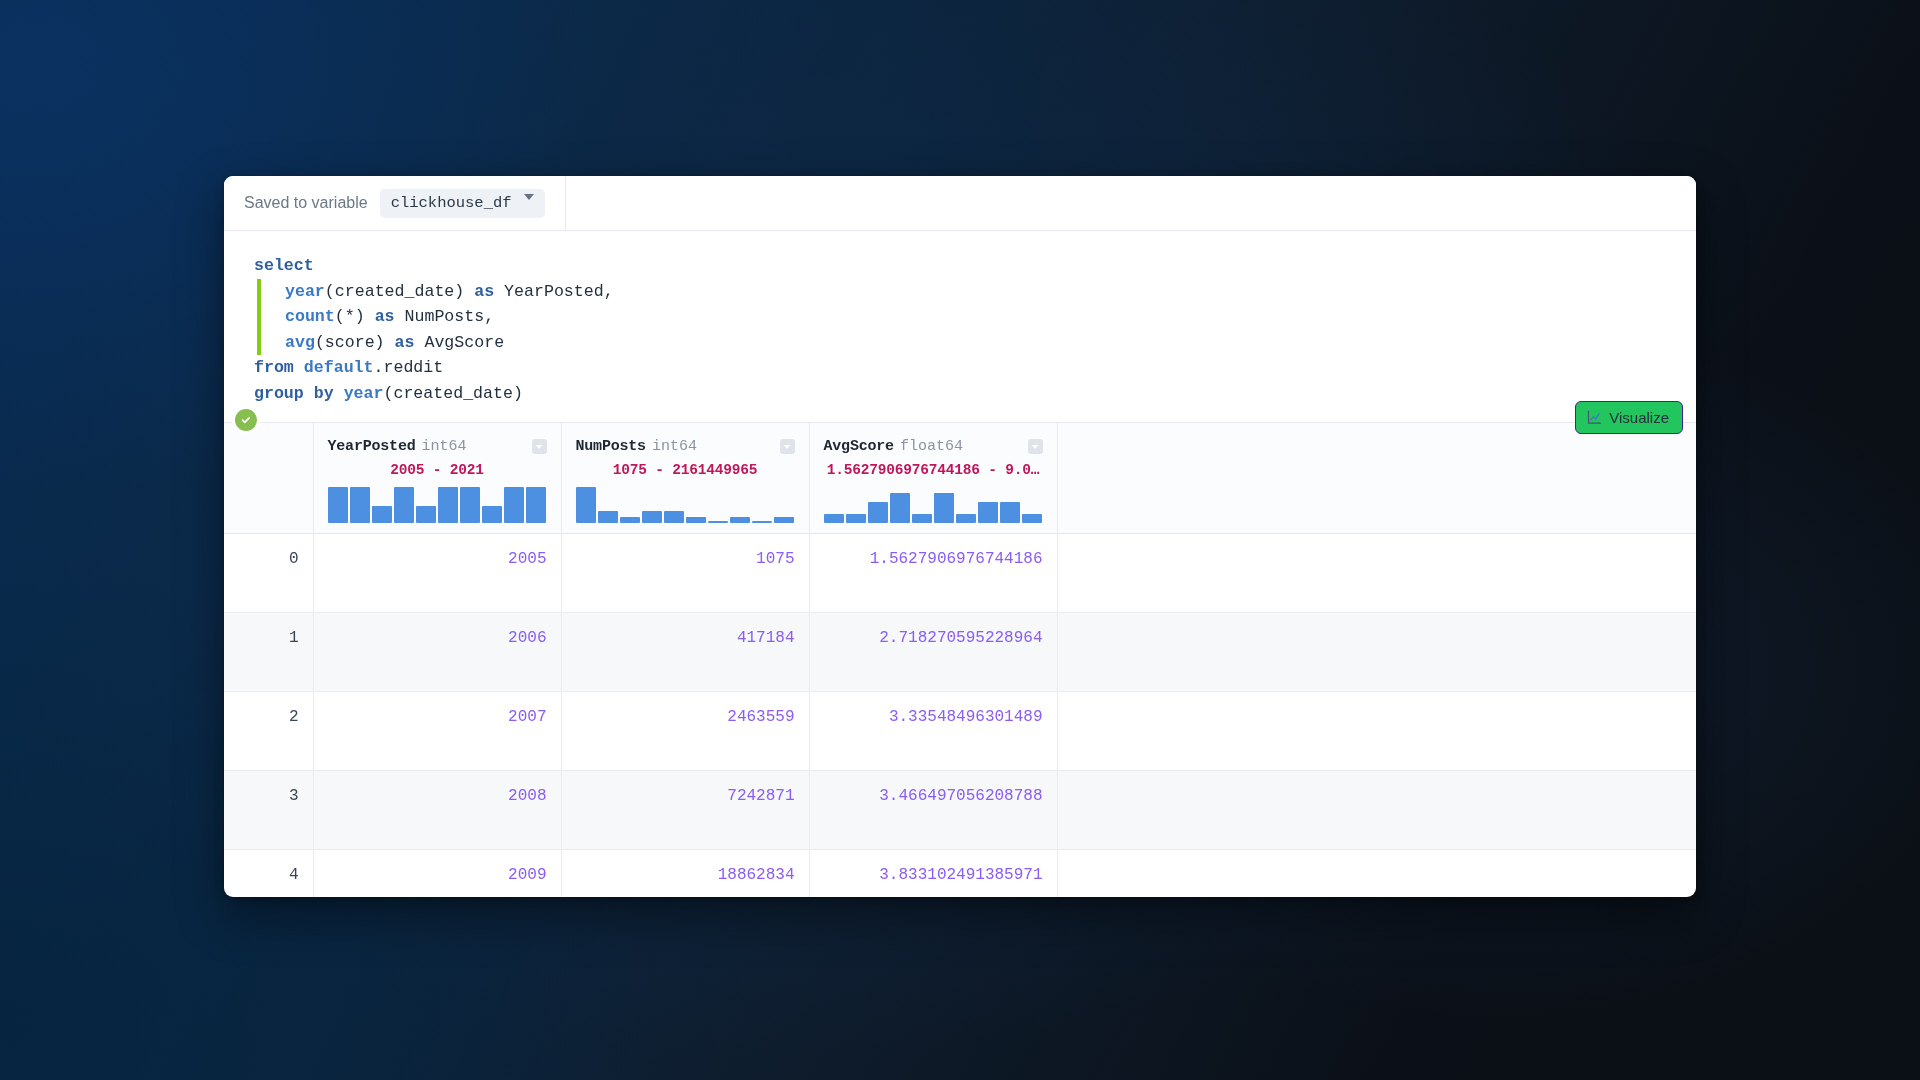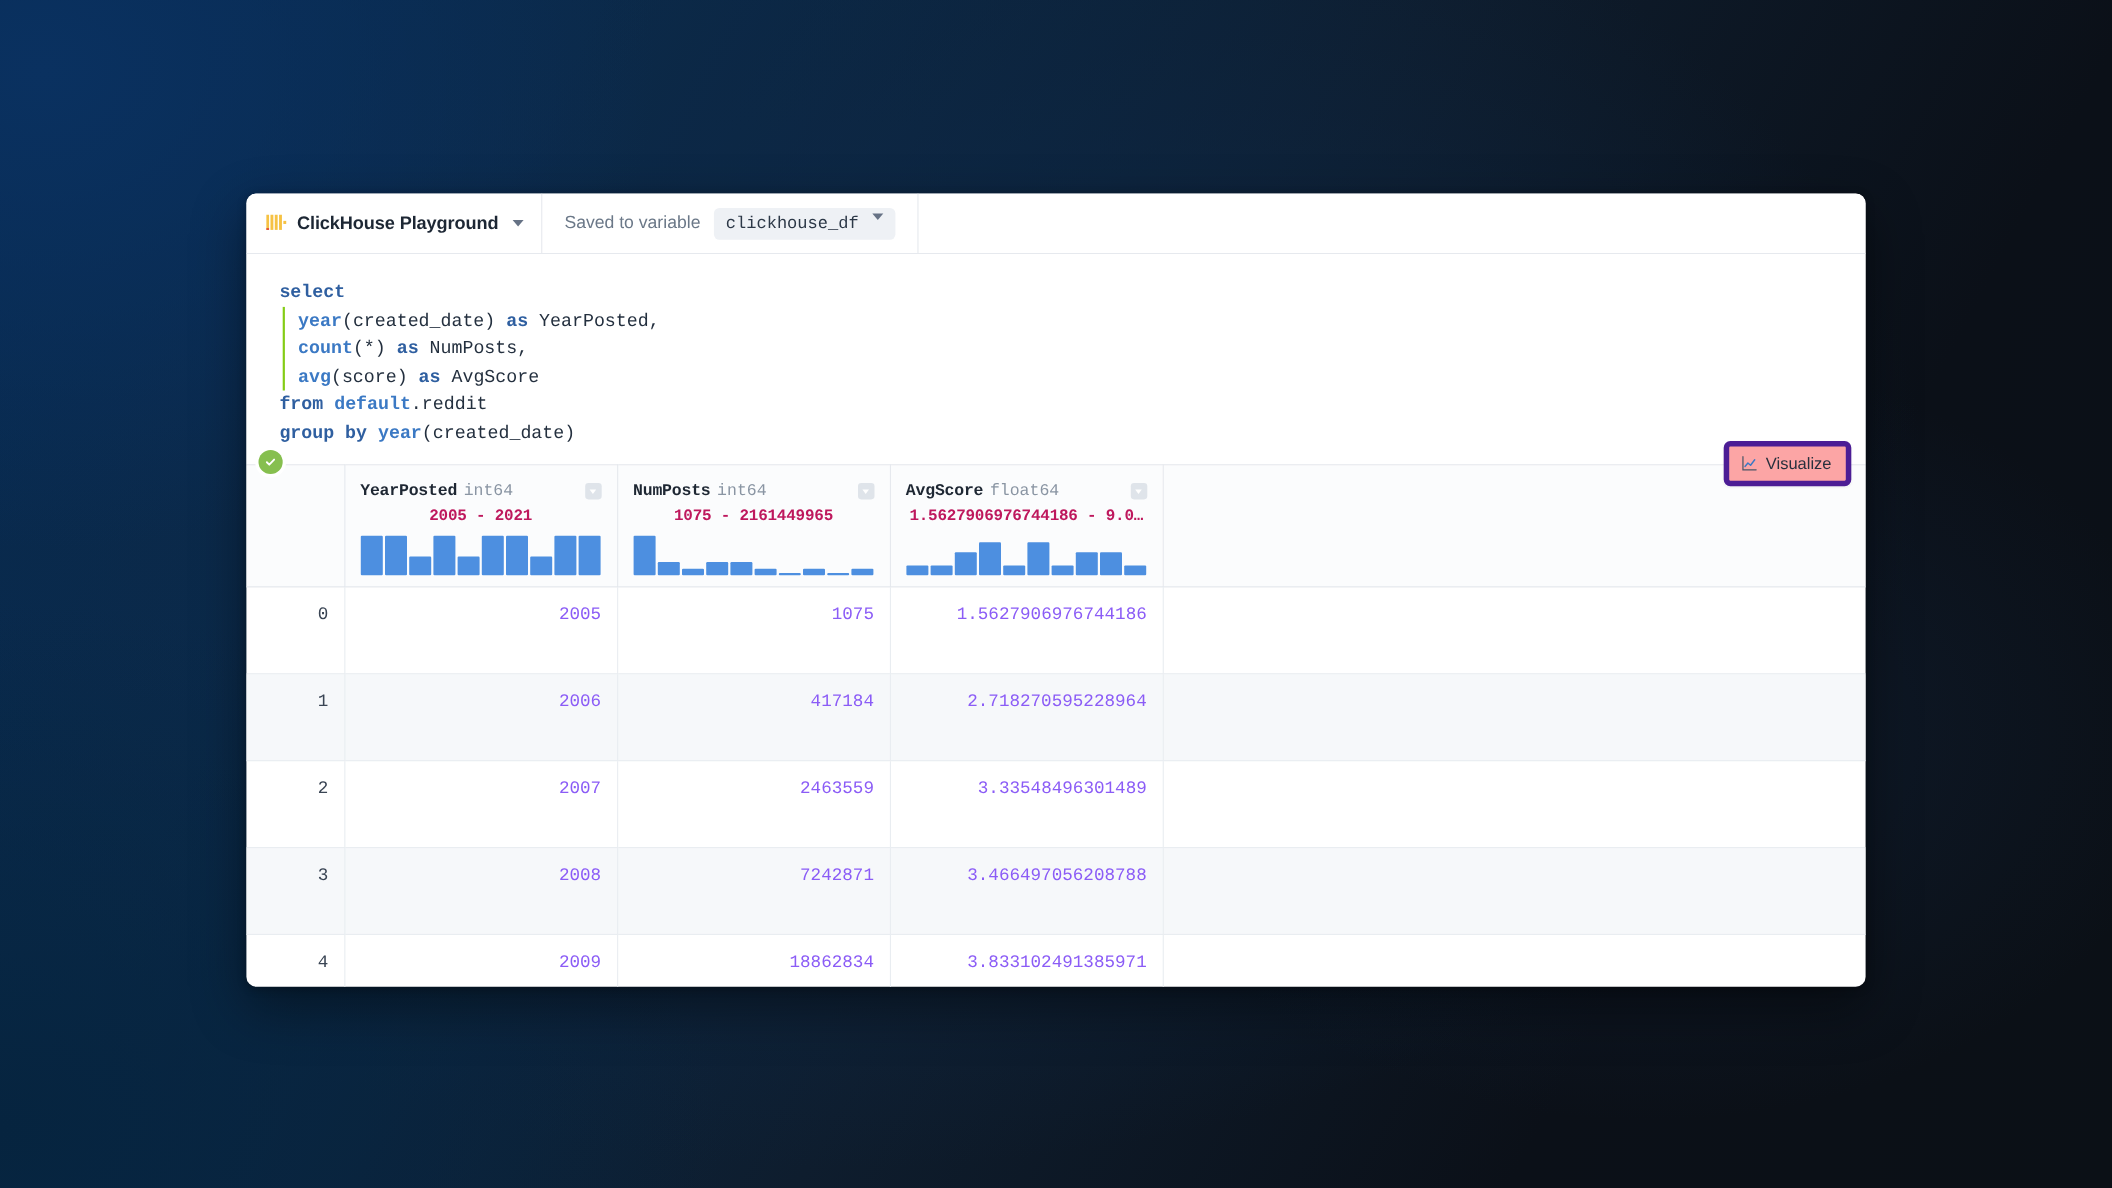--- a/index.html
+++ b/index.html
@@ -60,29 +60,29 @@
   
   #editor {
     padding:22px 0 16px 30px; background:#fff;
     font-family:"Liberation Mono", monospace; font-size:16.6px; line-height:25.5px;
     color:#24303f; white-space:pre;
   }
   .kw   { color:#2f5fa0; font-weight:700;margin-top:32px; }
   .fn   { color:#3b79c4; font-weight:700; }
   .id   { color:#24303f; }
   .indent-guide {
-    border-left:2px solid #84cc16; margin-left:3px; padding-left:12px;
+    border-left:4px solid #84cc16; margin-left:3px; padding-left:24px;
   }
 
   
   #results-wrap { position:relative; }
   #visualize-btn {
     position:absolute; right:13px; top:-21px; z-index:6;
     display:flex; align-items:center; gap:7px;
-    background:#fca5a5; border:5px solid #4c1d95; border-radius:6px;
+    background:#22c55e; border:1px solid #4c1d95; border-radius:6px;
     padding:7px 13px 7px 11px;
     font-size:15px; color:#27303d; cursor:pointer;
     box-shadow:0 1px 2px rgba(16,24,40,.04);
   }
   #status-dot {
     position:absolute; left:11px; top:-13px; z-index:7;
     width:22px; height:22px; border-radius:50%;
     background:#86bf4f; display:flex; align-items:center; justify-content:center;
     box-shadow:0 0 0 3px #fff;
   }
@@ -128,32 +128,20 @@
 <body>
 
 <div id="backdrop"></div>
 
 <div id="cell-counter">[25]</div>
 
 <div id="cell">
 
   <div id="toolbar">
 
-    <div class="tb-group" id="source-group">
-      <svg class="ch-logo" viewBox="0 0 19 17">
-        <rect x="0" y="0" width="2.6" height="14" fill="#f6c244"></rect>
-        <rect x="0" y="12.4" width="2.6" height="1.6" fill="#e04a3a"></rect>
-        <rect x="3.9" y="0" width="2.6" height="14" fill="#f6c244"></rect>
-        <rect x="7.8" y="0" width="2.6" height="14" fill="#f6c244"></rect>
-        <rect x="11.7" y="0" width="2.6" height="14" fill="#f6c244"></rect>
-        <rect x="15.6" y="5.8" width="2.6" height="2.8" fill="#f6c244"></rect>
-      </svg>
-      <span class="tb-label">ClickHouse Playground</span>
-      <span class="caret"></span>
-    </div>
 
     <div class="tb-group" id="saved-group">
       <span class="tb-muted">Saved to variable</span>
       <span class="var-chip">
         <span>clickhouse_df</span>
         <span class="caret"></span>
       </span>
     </div>
 
     <div id="toolbar-rest"></div>

